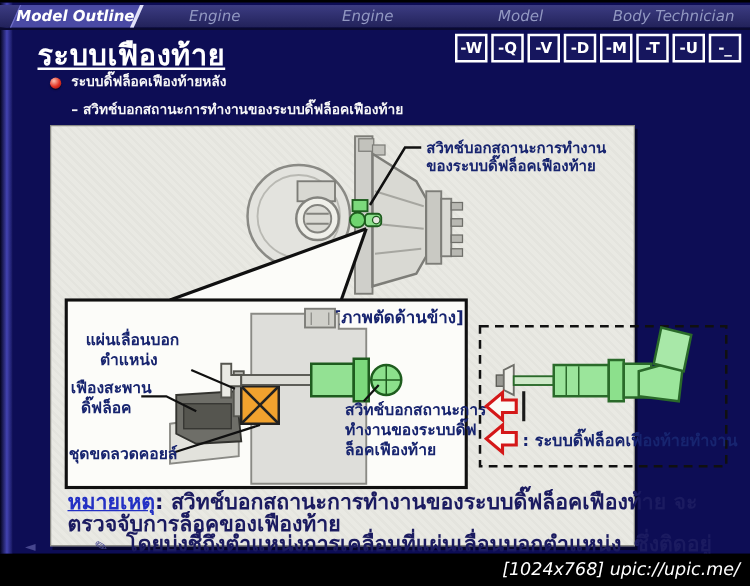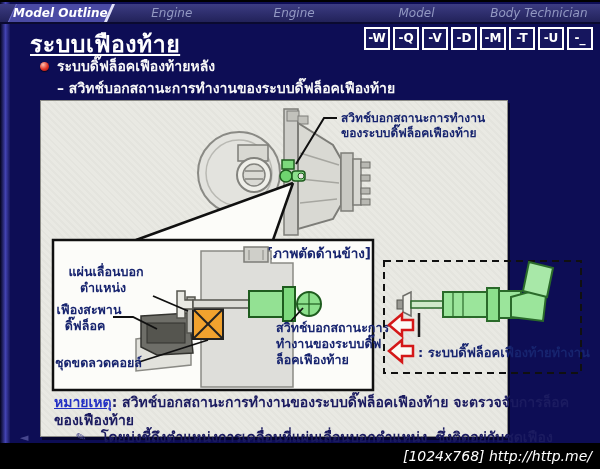--- a/index.html
+++ b/index.html
@@ -29,35 +29,35 @@
   .title { position:absolute; left:30px; top:24px; color:#fff; font-size:23px;
            font-weight:bold; text-decoration:underline;
            letter-spacing:0.5px; }
   .nav-buttons { position:absolute; top:25px; right:7px; display:flex; gap:3px; }
   .nav-btn { width:26px; height:23px; border:2px solid #fff; background:#16165e;
              color:#fff; font-weight:bold; font-size:12px; line-height:19px;
              text-align:center; cursor:pointer; }
 
   
   .bullets { position:absolute; left:40px; top:53px; color:#f7f7f7;
-             font-size:14px; font-weight:bold; line-height:22px; }
+             font-size:11px; font-weight:bold; line-height:22px; }
   .bullet-line { display:flex; align-items:center; }
   .bullet-dot { width:9px; height:9px; border-radius:50%; margin-right:8px;
                 background:radial-gradient(circle at 35% 30%, #ffc0ae, #e23022 55%, #7c0f0f);
                 box-shadow:0 1px 1px rgba(0,0,0,.6); flex:0 0 9px; }
   .bullet-sub { padding-left:17px; }
 
   
   .panel { position:absolute; left:40px; top:98px; width:468px; height:337px;
            background:#e9e9e3;
            background-image:repeating-linear-gradient(45deg, rgba(0,0,0,0.025) 0 2px, transparent 2px 5px);
            border:1px solid #8b8b86; box-shadow:2px 3px 0 #05052c; }
   .panel svg { position:absolute; left:0; top:0; }
   .note { position:absolute; left:13px; top:292px; width:530px;
-          font-size:14px; font-weight:bold; color:#1b1b60; line-height:18px; }
+          font-size:17px; font-weight:bold; color:#1b1b60; line-height:18px; }
   .note .note-label { color:#2330c4; text-decoration:underline; }
   .note .note-line2 { display:block; padding-left:47px;font-family:Liberation Mono, monospace; }
 
   
   .presenter-arrow { position:absolute; left:20px; top:429px; color:#46468e;
                      font-size:11px; }
   .presenter-pen { position:absolute; left:76px; top:428px; color:#46468e;
                    font-size:12px; display:inline-block; transform:rotate(-15deg); }
   .bottombar { position:absolute; left:0; top:443px; width:600px; height:26px;
                background:#000; color:#fff; font-size:14px; font-style:italic;
@@ -222,15 +222,15 @@
         <span class="note-label">หมายเหตุ</span><span>: สวิทช์บอกสถานะการทำงานของระบบดิ๊ฟล็อคเฟืองท้าย จะตรวจจับการล็อคของเฟืองท้าย</span>
         <span class="note-line2">โดยบ่งชี้ถึงตำแหน่งการเคลื่อนที่แผ่นเลื่อนบอกตำแหน่ง ซึ่งติดอยู่กับชุดเฟืองสะพาน</span>
       </div>
     </div>
 
     <span class="presenter-arrow">◄</span>
     <span class="presenter-pen">✎</span>
   </div>
 
   <div class="bottombar">
-    <span>[1024x768] http://http.me/</span>
+    <span>[1024x768] upic://upic.me/</span>
   </div>
 </div>
 
 </body></html>

